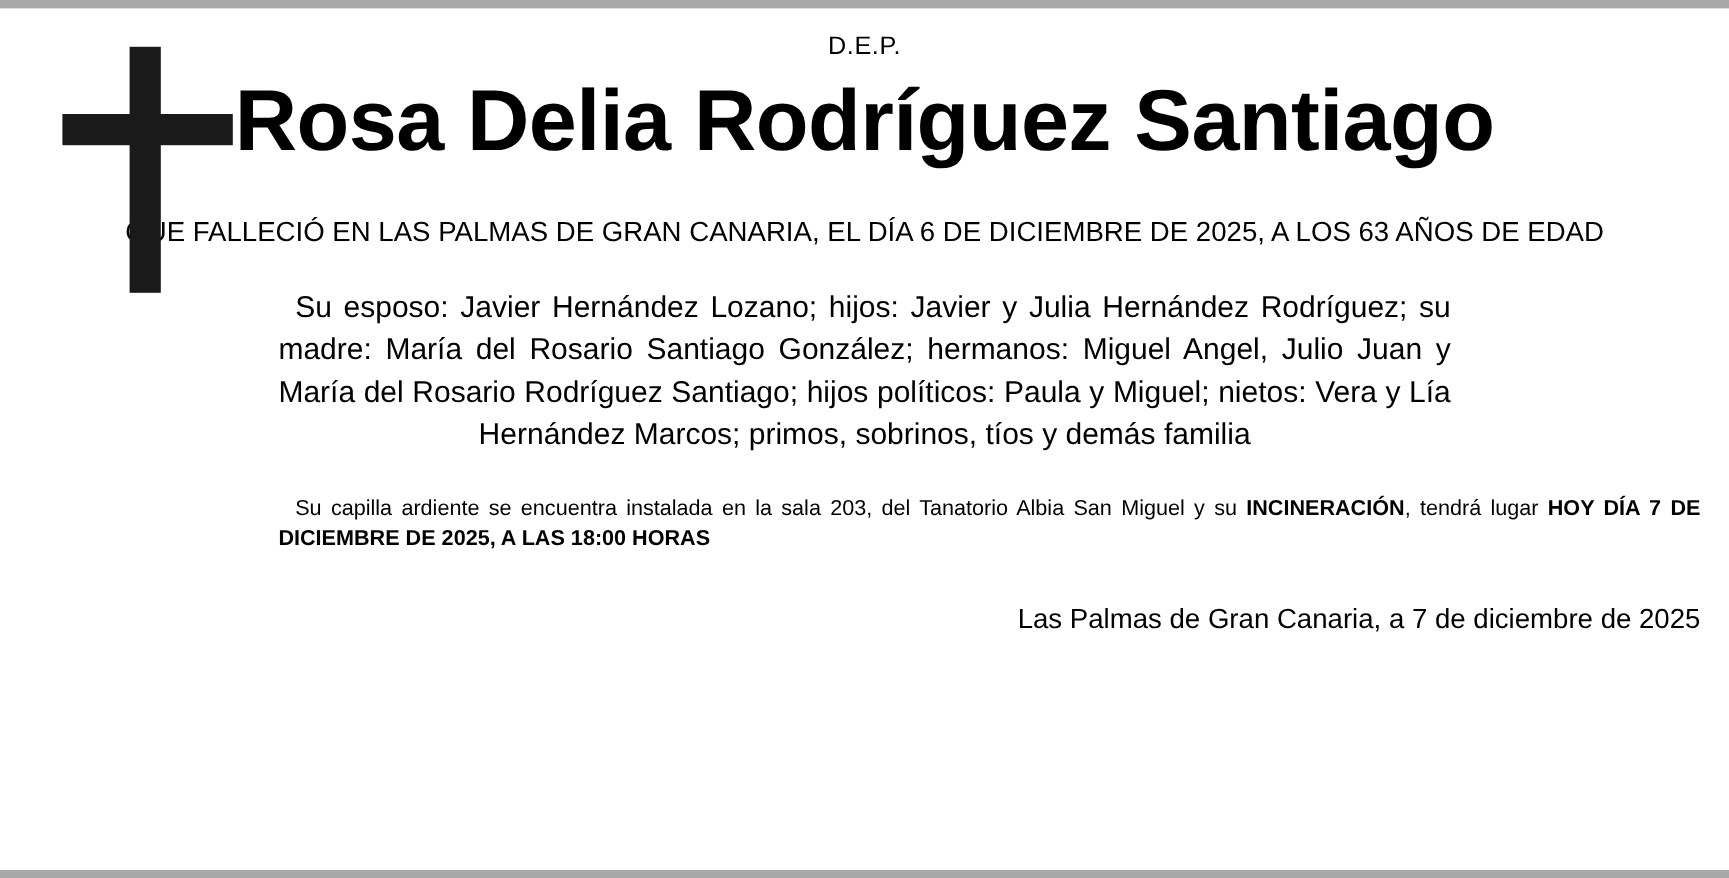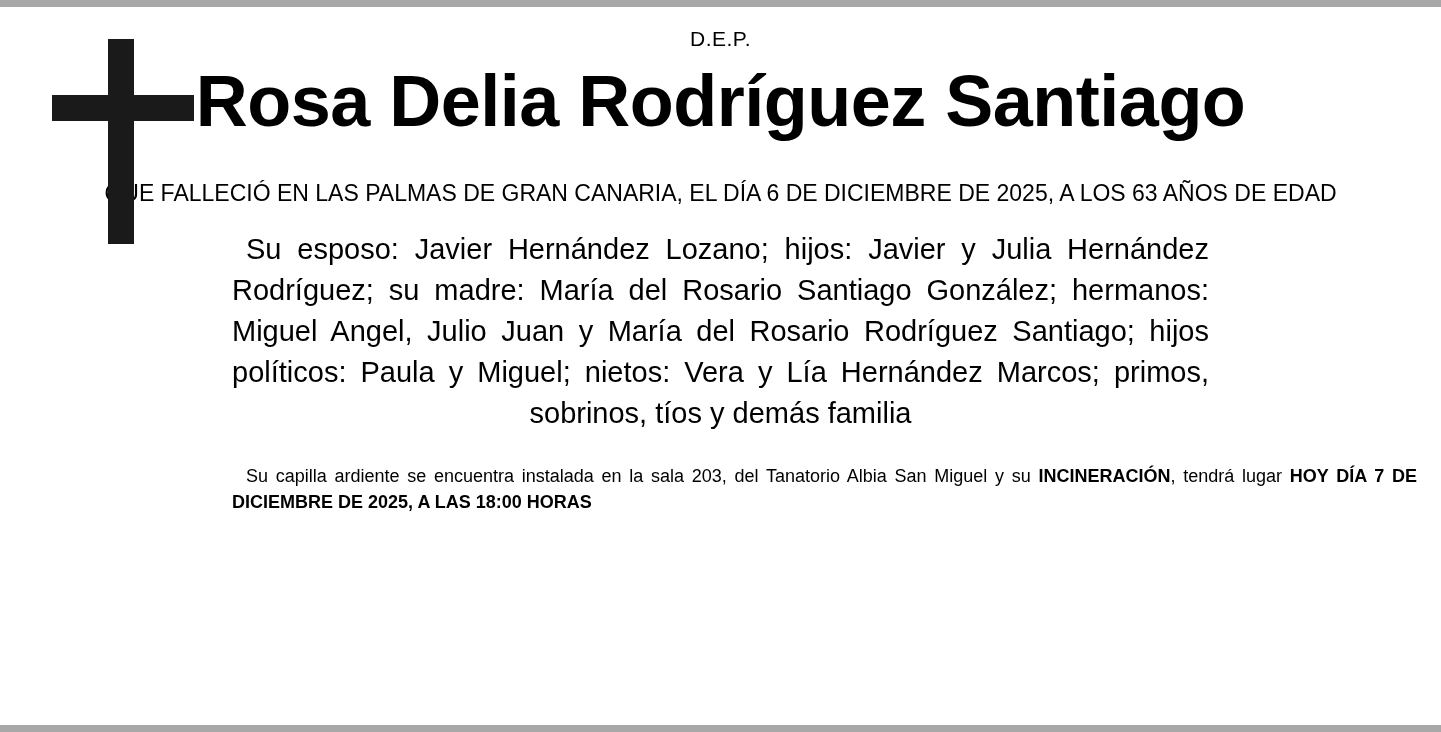--- a/index.html
+++ b/index.html
@@ -85,23 +85,23 @@
   .death-info {
     text-align: center;
     font-size: 23px;
     line-height: 1.32;
     margin-top: 40px;
     padding: 0 100px;
   }
   .family {
     text-align: justify;
     text-align-last: center;
-    font-size: 29px;
+    font-size: 25px;
     line-height: 1.42;
-    margin-top: 20px;
+    margin-top: 30px;
     padding: 0 232px 0 232px;
     text-indent: 14px;
   }
   .chapel {
     text-align: justify;
     font-size: 18px;
     line-height: 1.42;
     margin-top: 30px;
     padding: 0 24px 0 232px;
     text-indent: 14px;
@@ -131,18 +131,19 @@
     <div class="dep">D.E.P.</div>
 
     <div class="name">Rosa Delia Rodríguez Santiago</div>
 
     <div class="death-info">QUE FALLECIÓ EN LAS PALMAS DE GRAN CANARIA, EL DÍA 6 DE DICIEMBRE DE 2025, A LOS 63 AÑOS DE EDAD</div>
 
     <div class="family">Su esposo: Javier Hernández Lozano; hijos: Javier y Julia Hernández Rodríguez; su madre: María del Rosario Santiago González; hermanos: Miguel Angel, Julio Juan y María del Rosario Rodríguez Santiago; hijos políticos: Paula y Miguel; nietos: Vera y Lía Hernández Marcos; primos, sobrinos, tíos y demás familia</div>
 
     <div class="chapel"><span>Su capilla ardiente se encuentra instalada en la sala 203, del Tanatorio Albia San Miguel y su </span><b>INCINERACIÓN</b><span>, tendrá lugar </span><b>HOY DÍA 7 DE DICIEMBRE DE 2025, A LAS 18:00 HORAS</b></div>
 
+    <div class="place-date">Las Palmas de Gran Canaria, a 7 de diciembre de 2025</div>
 
   </div>
 
   <div class="bottom-rule"></div>
 
 </div>
 
 </body></html>

